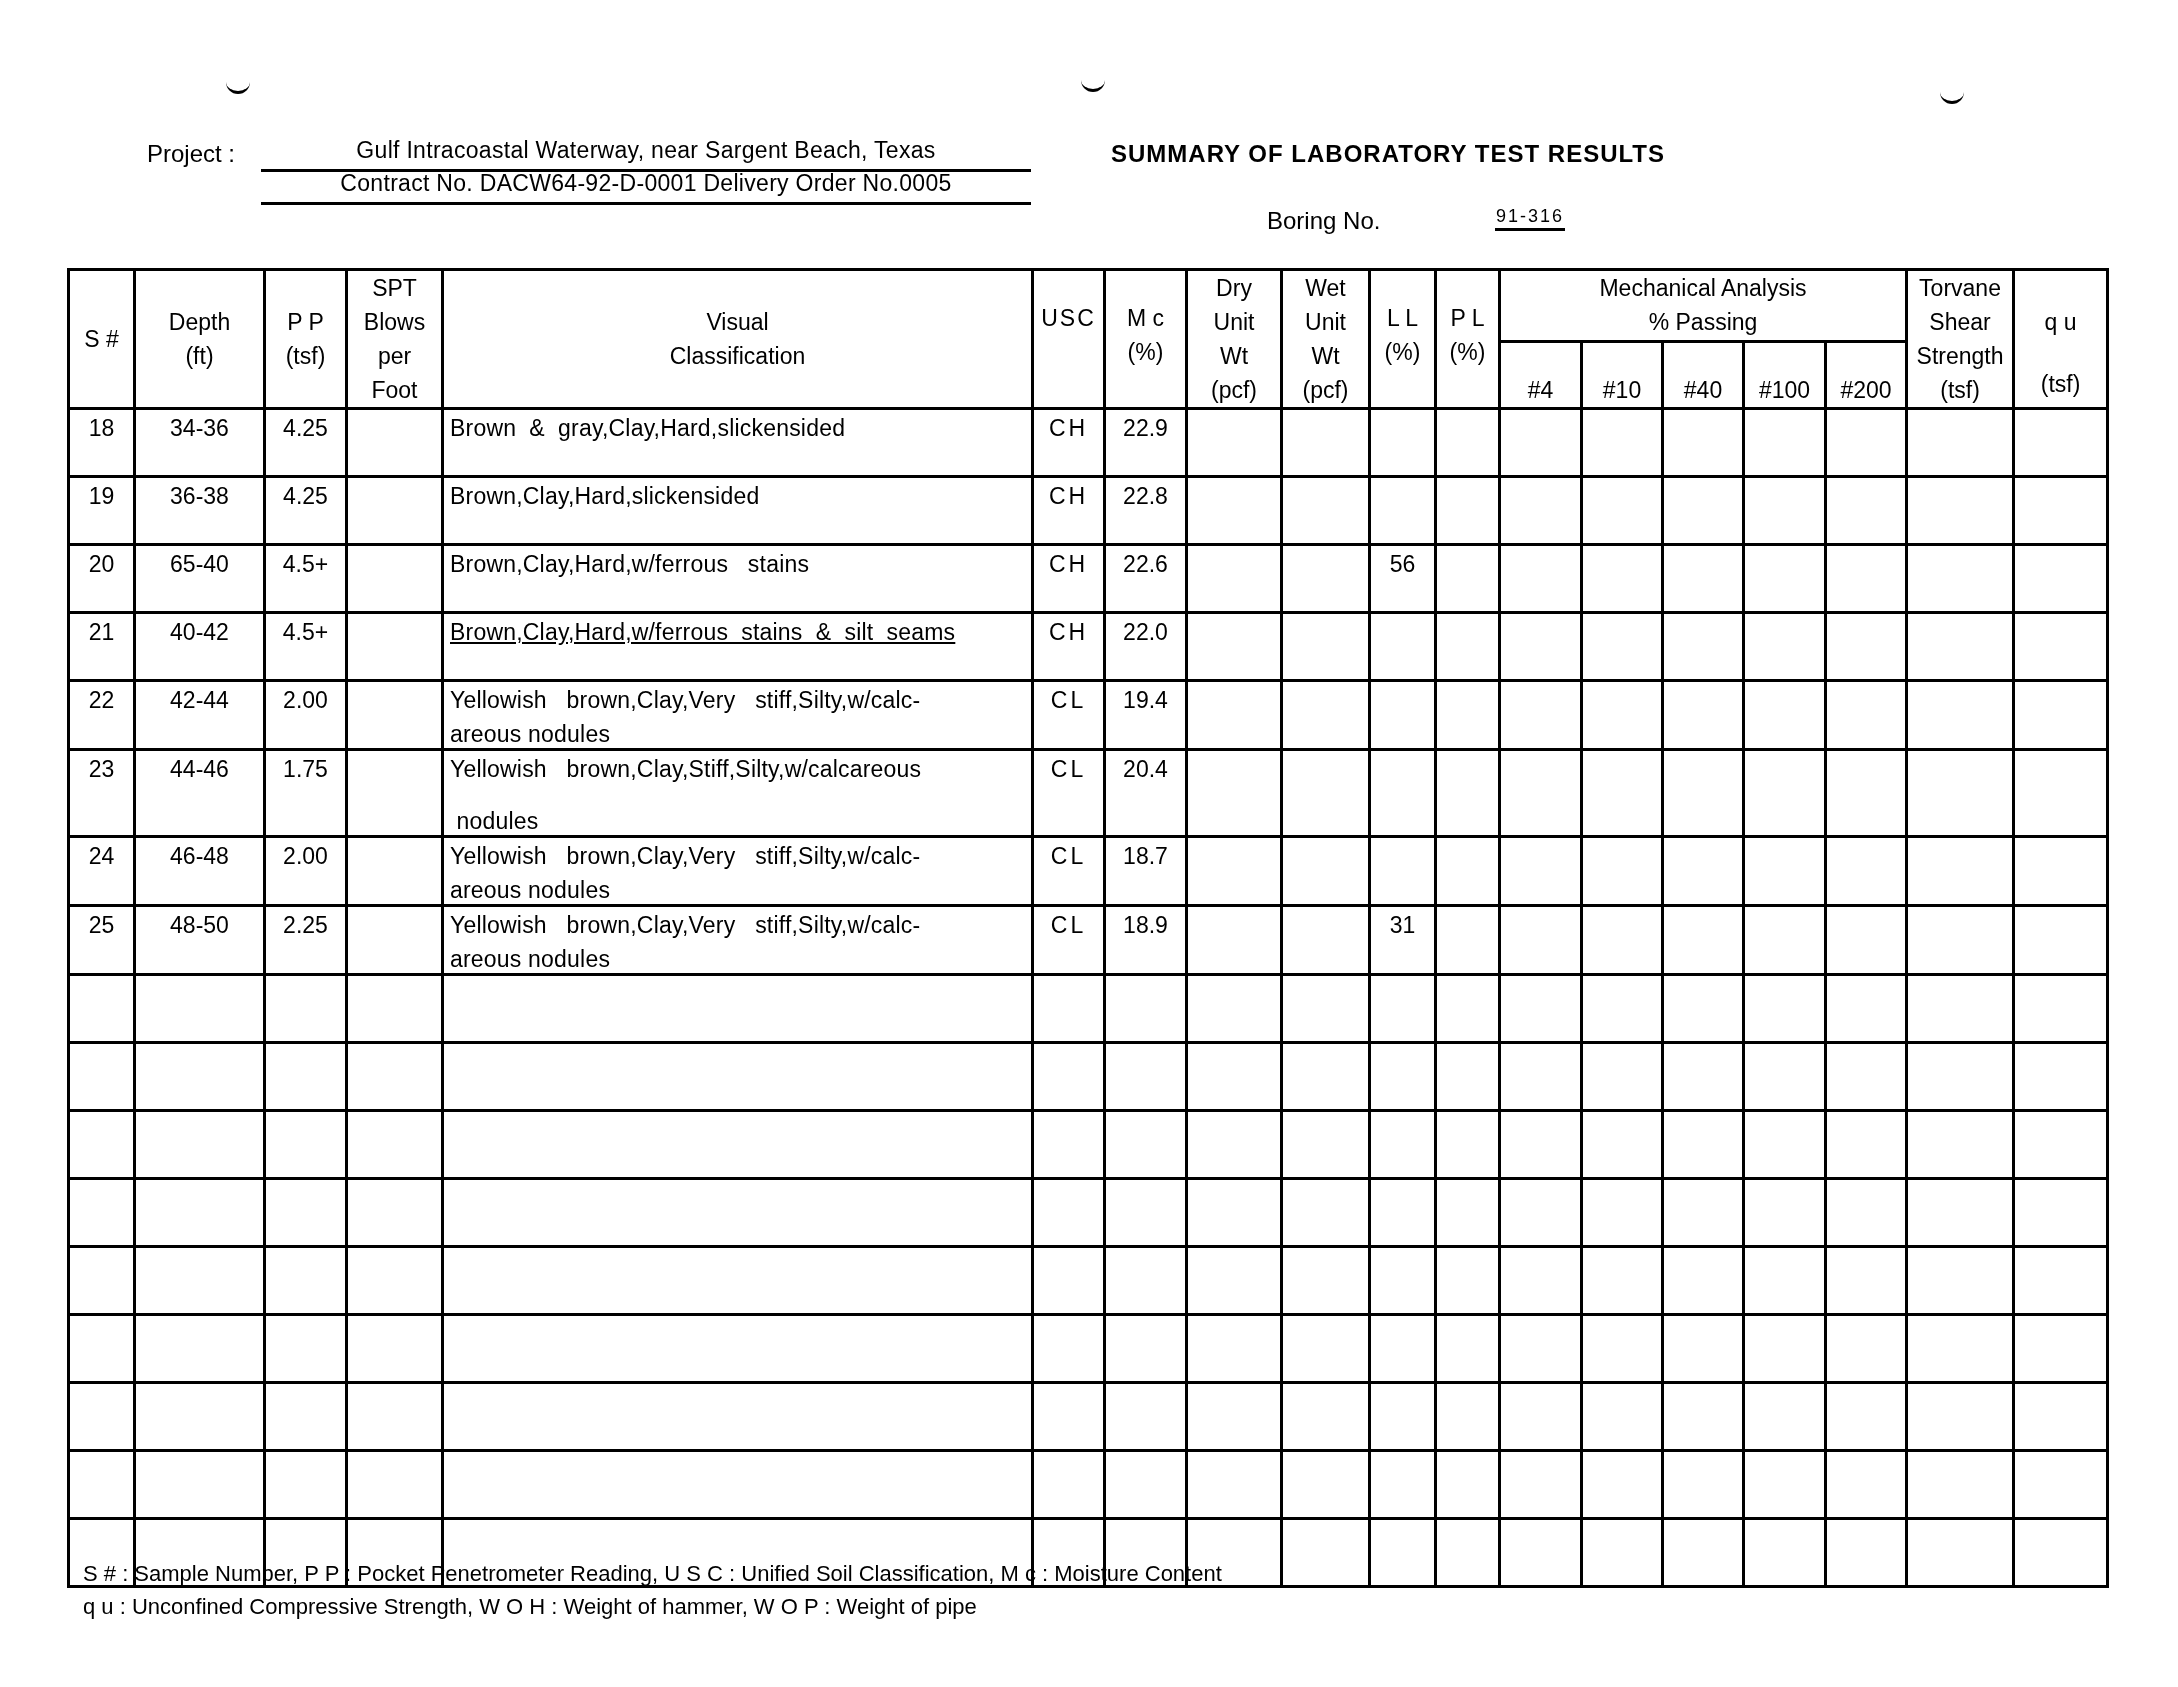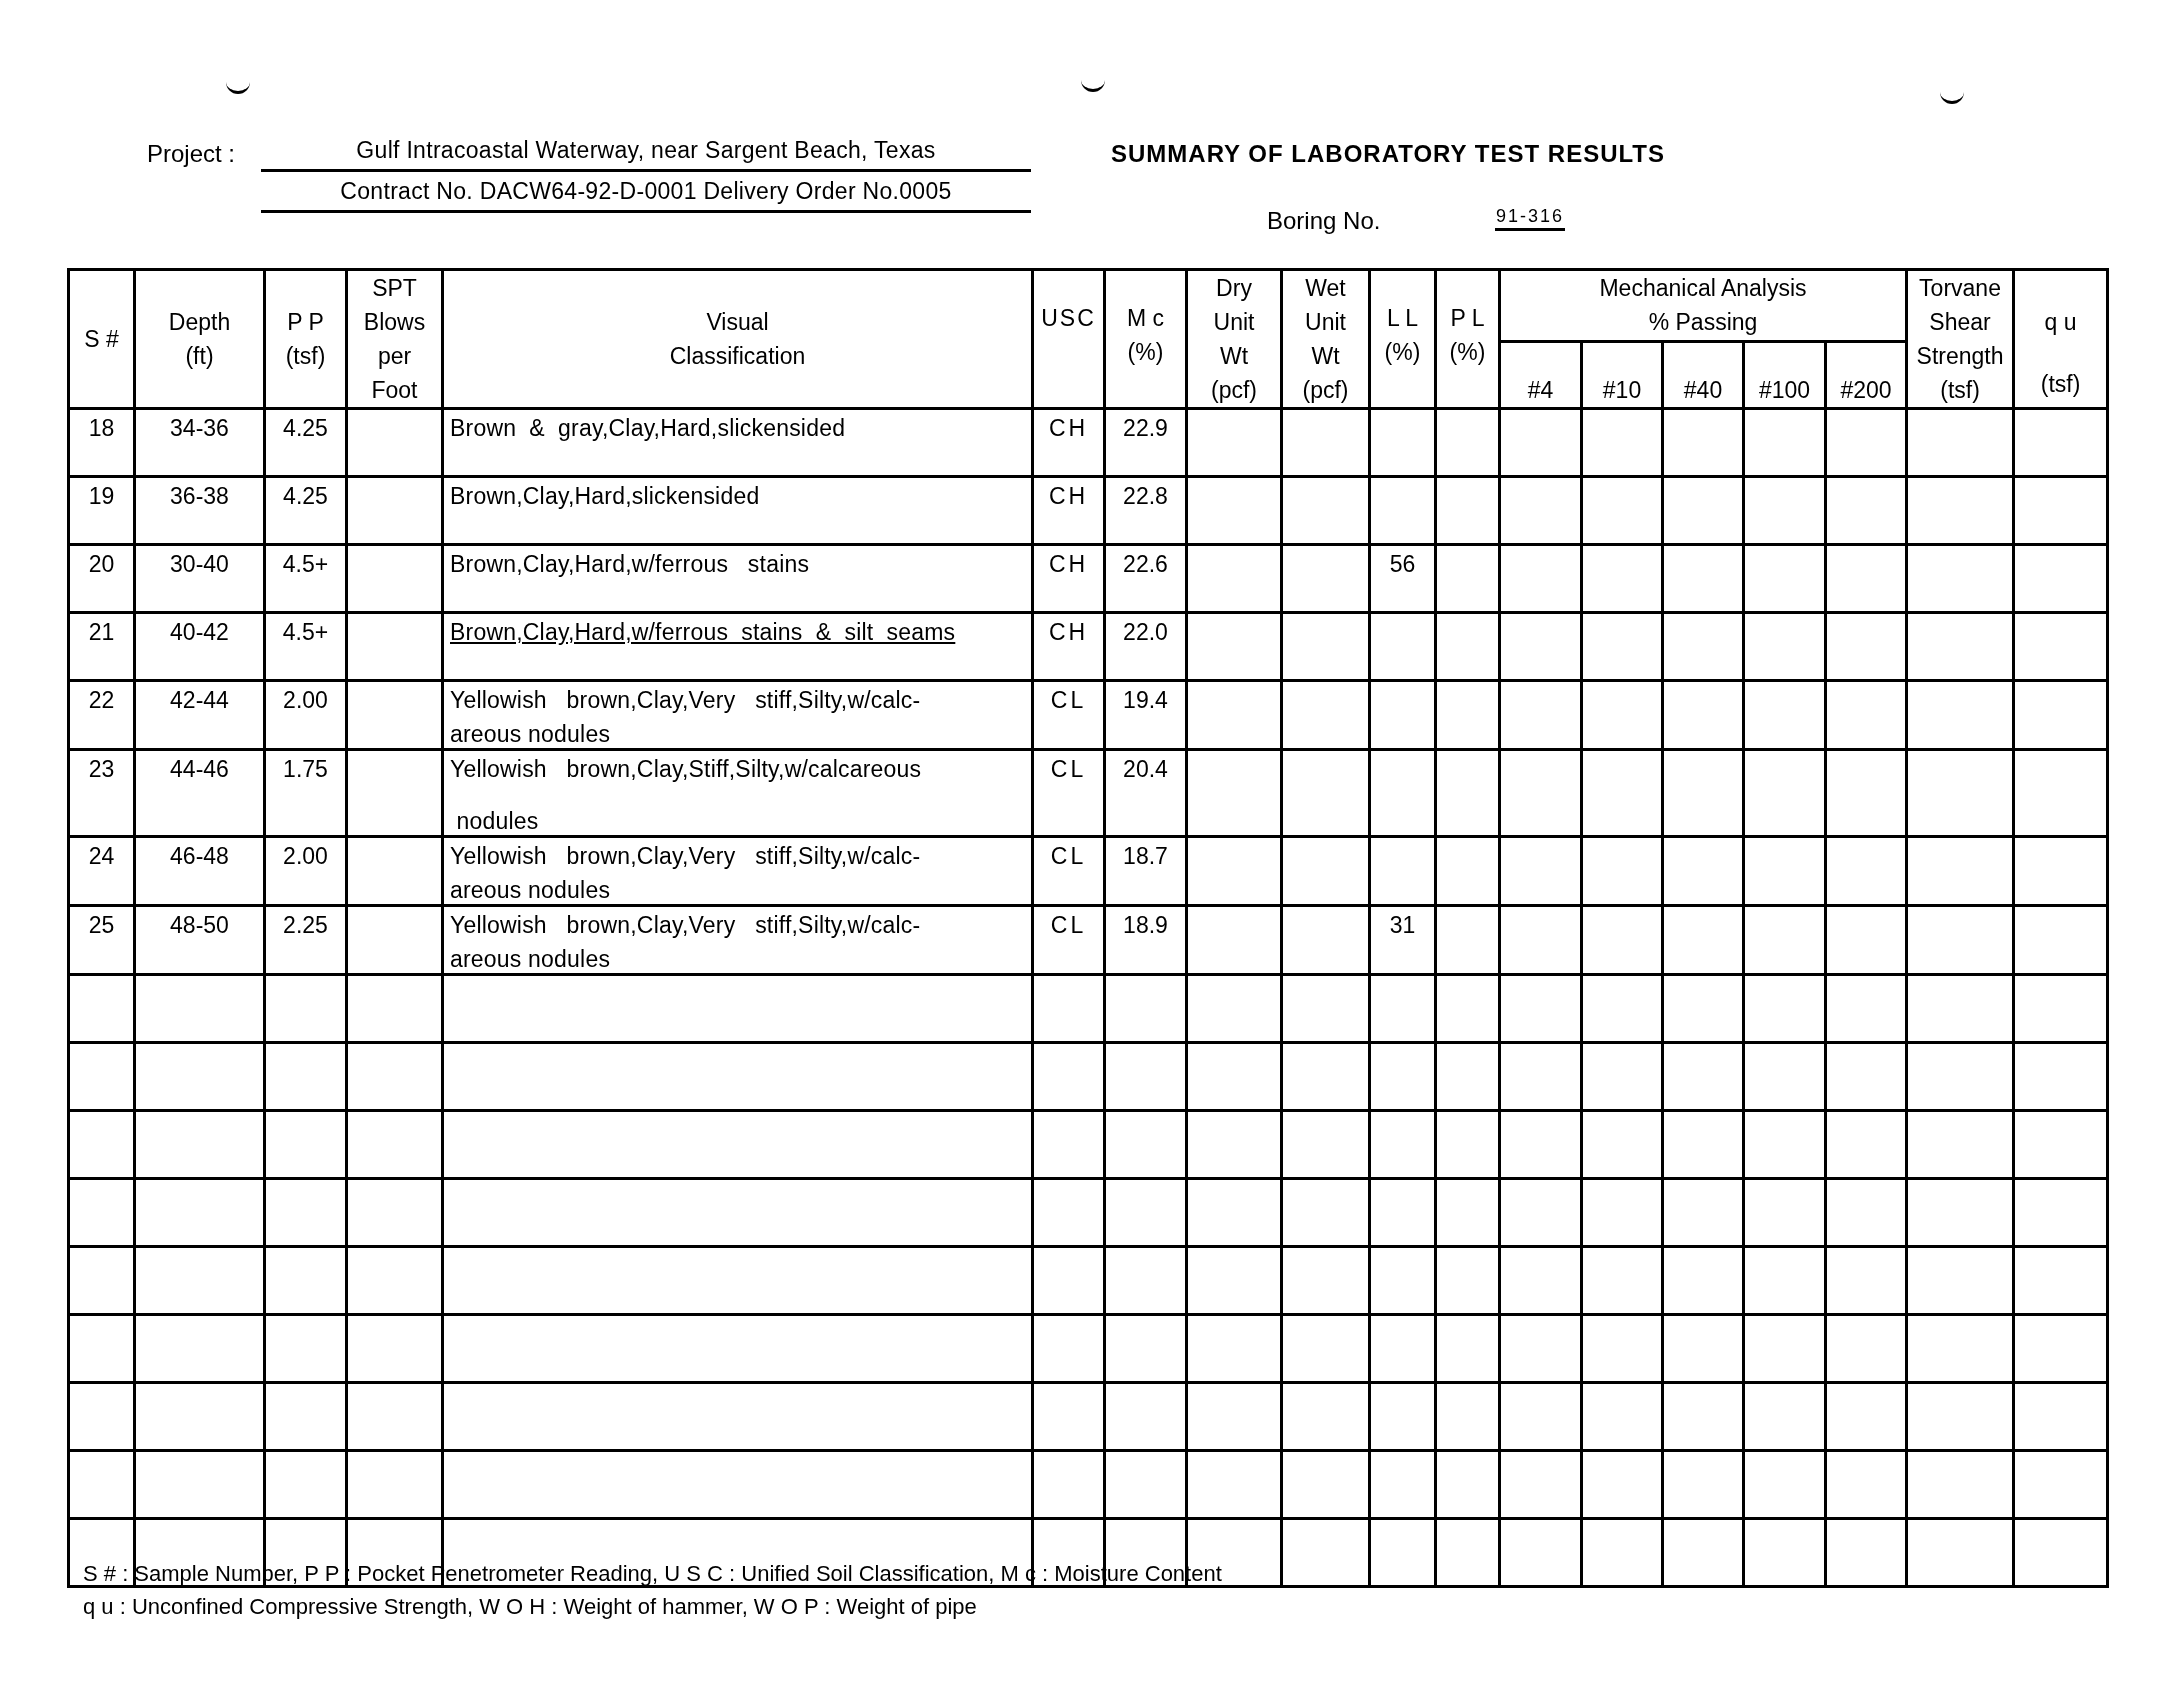--- a/index.html
+++ b/index.html
@@ -24,21 +24,21 @@
 </style>
 </head>
 <body>
 
 <div class="mark" style="left:226px;top:81px;"></div>
 <div class="mark" style="left:1081px;top:79px;"></div>
 <div class="mark" style="left:1940px;top:91px;"></div>
 
 <div class="abs hdr-label" style="left:147px;top:140px;">Project :</div>
 <div class="proj-line" style="top:135px;">Gulf Intracoastal Waterway, near Sargent Beach, Texas</div>
-<div class="proj-line" style="top:168px;margin-top:8px;">Contract No. DACW64-92-D-0001 Delivery Order No.0005</div>
+<div class="proj-line" style="top:168px;">Contract No. DACW64-92-D-0001 Delivery Order No.0005</div>
 <div class="abs title" style="left:1111px;top:140px;">SUMMARY OF LABORATORY TEST RESULTS</div>
 <div class="abs hdr-label" style="left:1267px;top:207px;">Boring No.</div>
 <div class="abs" style="left:1495px;top:206px;">
   <span class="boring-val">91-316</span>
 </div>
 
 <table class="lab">
   <colgroup>
     <col style="width:66px">
       <col style="width:130px">
@@ -172,21 +172,21 @@
         <td class="c"></td>
         <td class="c"></td>
         <td class="c"></td>
         <td class="c"></td>
         <td class="c"></td>
         <td class="c"></td>
         <td class="c"></td>
       </tr>
       <tr class="data">
         <td class="c">20</td>
-        <td class="c">30-40</td>
+        <td class="c">65-40</td>
         <td class="c">4.5+</td>
         <td class="c"></td>
         <td class="desc">
           <div style="white-space: pre;">Brown,Clay,Hard,w/ferrous   stains</div>
           <div style="white-space: pre; margin-top: 6px;"></div>
         </td>
         <td class="c" style="letter-spacing: 3px;">CH</td>
         <td class="c">22.6</td>
         <td class="c"></td>
         <td class="c"></td>

